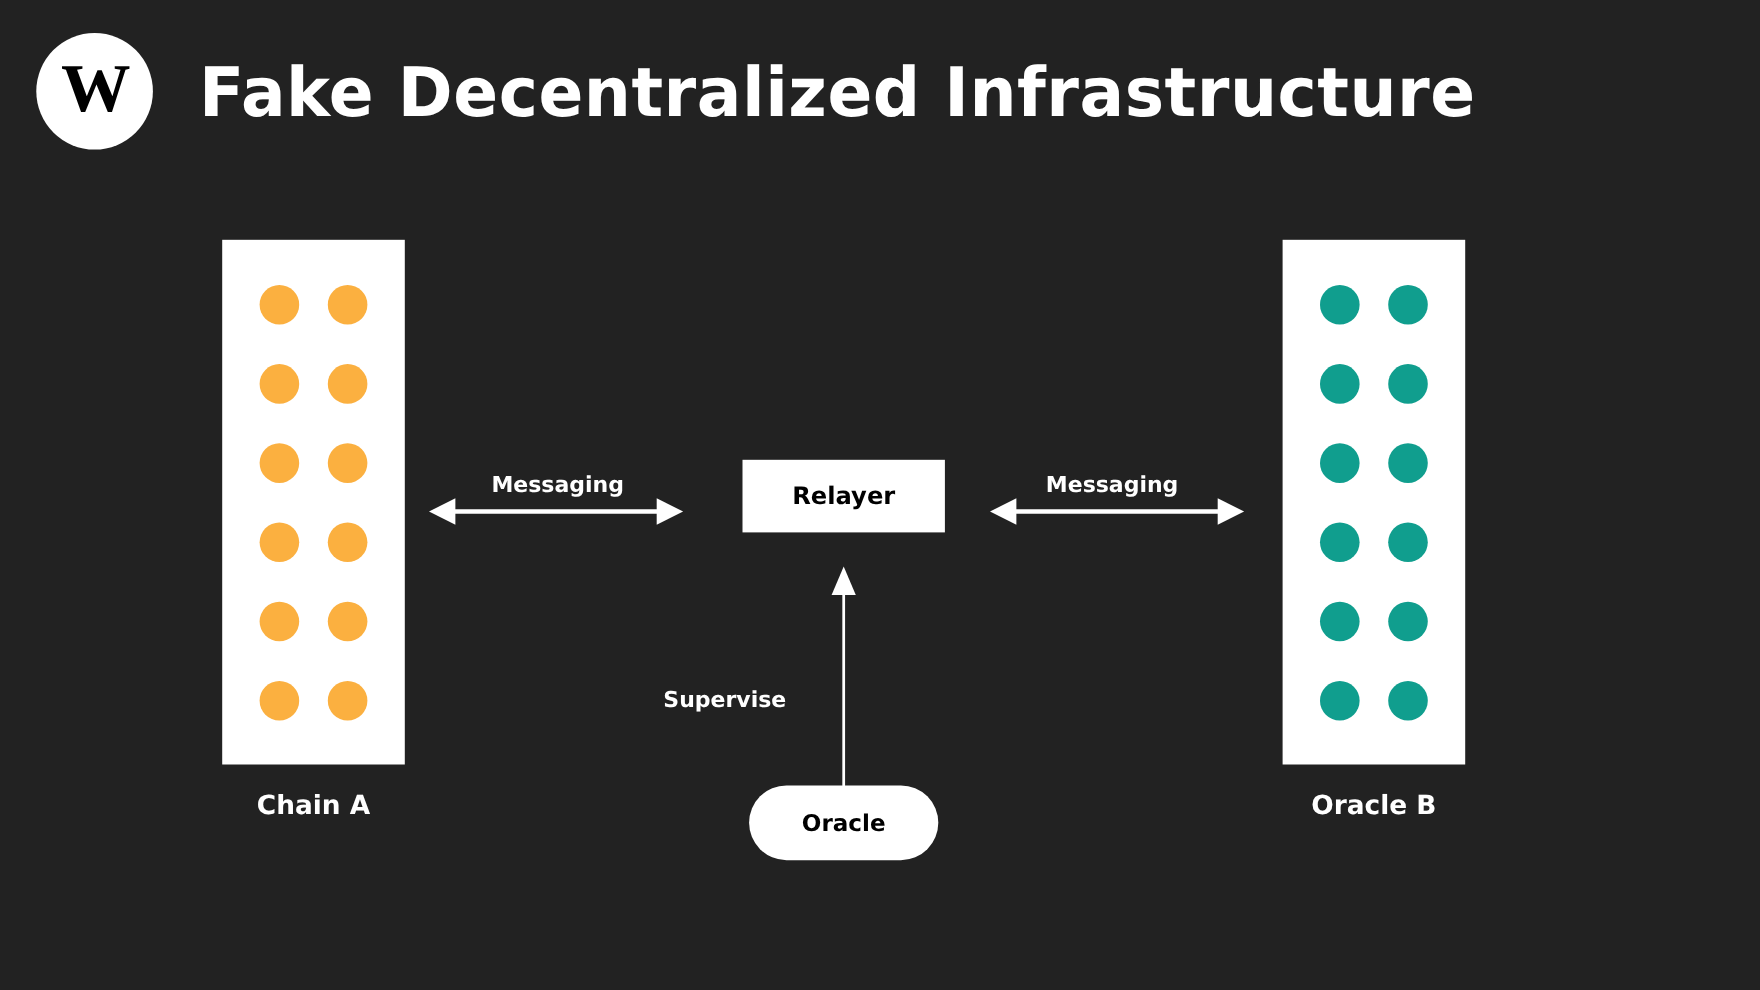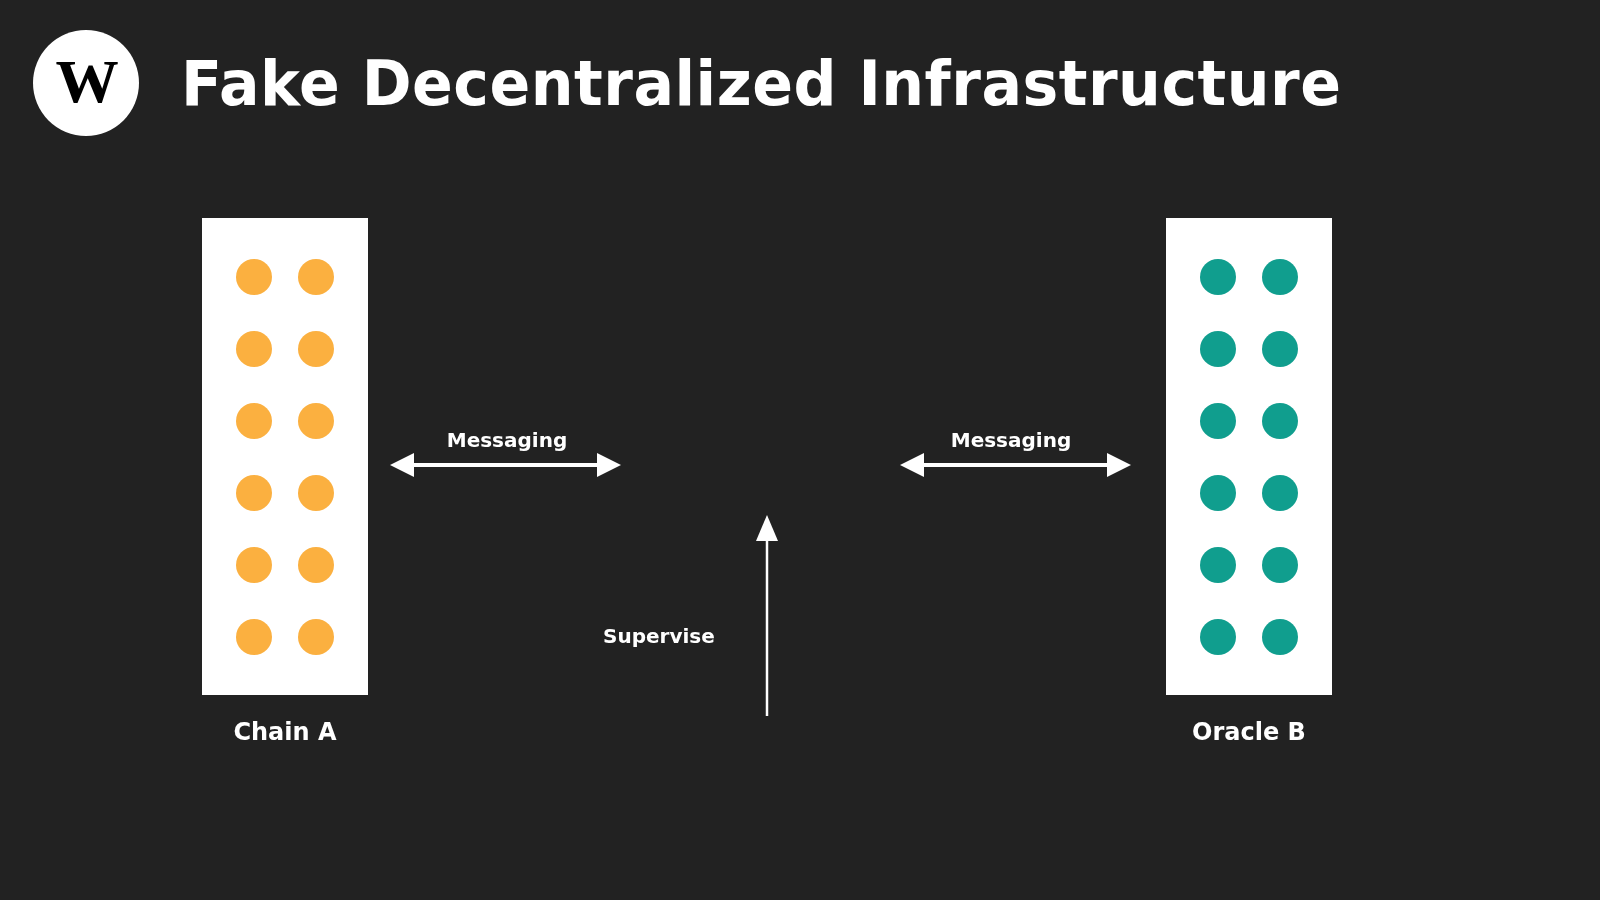--- a/index.html
+++ b/index.html
@@ -222,21 +222,27 @@
       <span class="node node-b" style="background: rgb(16, 158, 142);"></span>
       <span class="node node-b" style="background: rgb(16, 158, 142);"></span>
     </div>
     <div class="node-row">
       <span class="node node-b" style="background: rgb(16, 158, 142);"></span>
       <span class="node node-b" style="background: rgb(16, 158, 142);"></span>
     </div>
   </div>
   <div id="chain-b-label" class="chain-label">Oracle B</div>
 
-
+  <div id="relayer-box">
+    <span id="relayer-label">Relayer</span>
+  </div>
+
+  <div id="oracle-box">
+    <span id="oracle-label">Oracle</span>
+  </div>
 
   <div id="messaging-left-label" class="edge-label">Messaging</div>
   <div id="messaging-right-label" class="edge-label">Messaging</div>
   <div id="supervise-label" class="edge-label">Supervise</div>
 
   <svg id="connectors" viewBox="0 0 1600 900">
 
     <g>
       <line x1="408" y1="465" x2="603" y2="465" stroke="#ffffff" stroke-width="4"></line>
       <polygon points="390,465 414,453 414,477" fill="#ffffff"></polygon>

